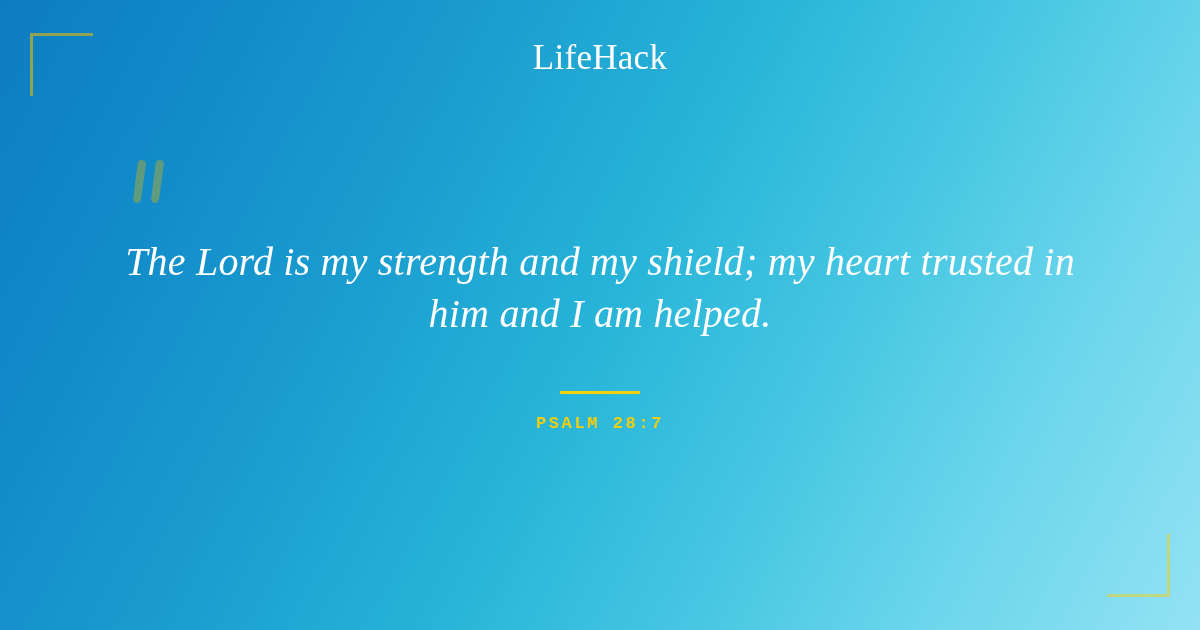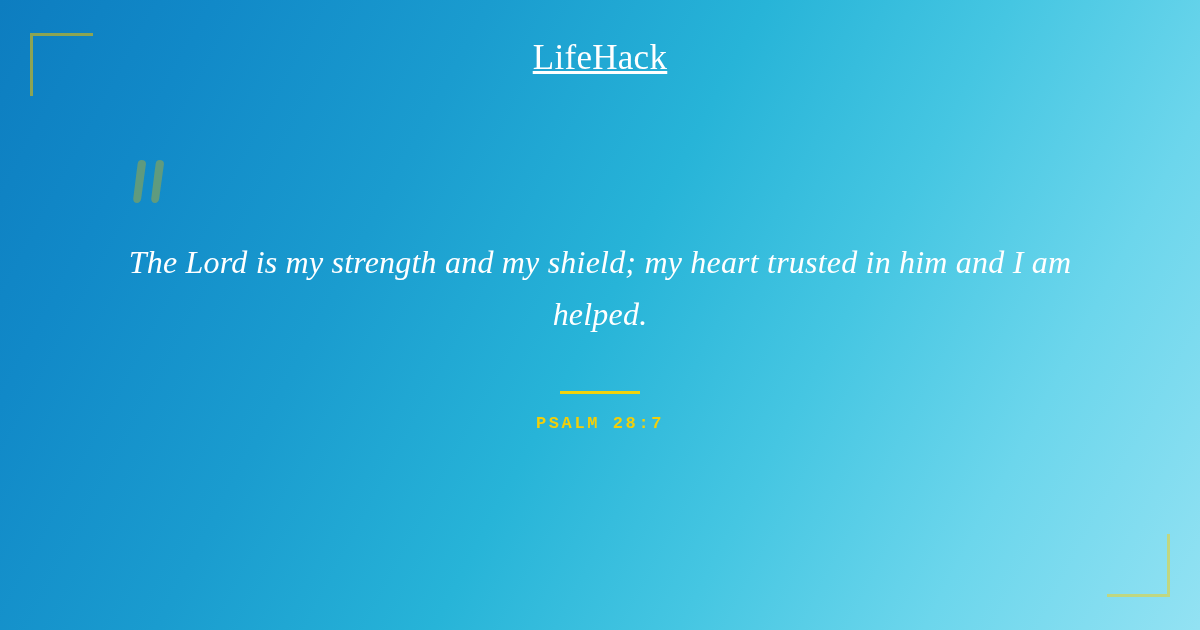--- a/index.html
+++ b/index.html
@@ -59,21 +59,20 @@
     text-align: center;
   }
   .brand-text {
     display: inline-block;
     font-family: "Liberation Serif", "DejaVu Serif", serif;
     font-size: 35px;
     font-weight: 400;
     color: #ffffff;
     letter-spacing: 0.3px;
     line-height: 1;
-    text-decoration: underline;
   }
 
   
   .quote-mark {
     position: absolute;
     left: 128px;
     top: 158px;
     width: 48px;
     height: 62px;
   }
@@ -89,21 +88,21 @@
     left: 0;
     right: 0;
     top: 236px;
     text-align: center;
     padding: 0 100px;
     box-sizing: border-box;
   }
   .quote-text {
     font-family: "Liberation Serif", "DejaVu Serif", serif;
     font-style: italic;
-    font-size: 32px;
+    font-size: 40px;
     line-height: 52px;
     color: #ffffff;
     margin: 0;
     letter-spacing: 0.2px;
     max-width: 1000px;
     margin-left: auto;
     margin-right: auto;
   }
 
   

